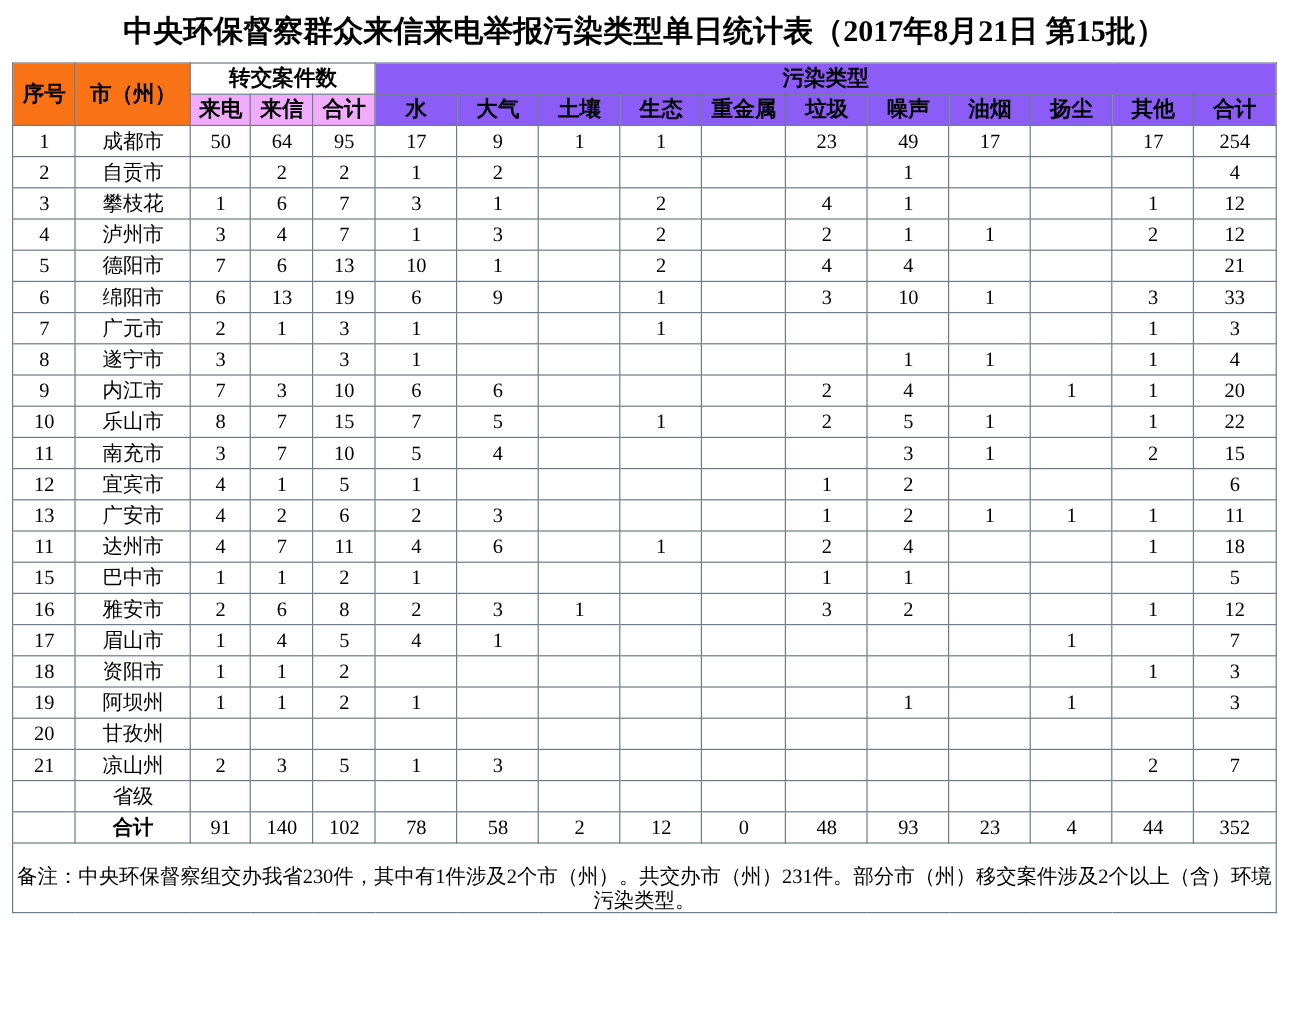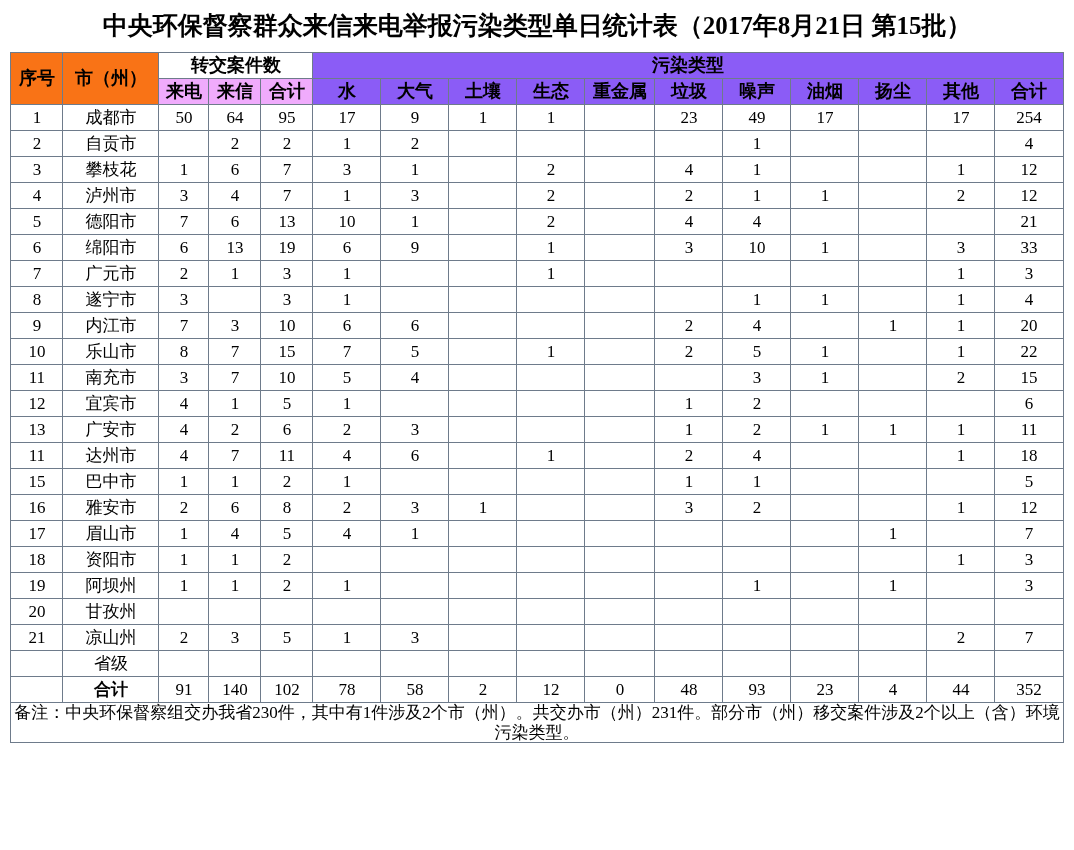--- a/index.html
+++ b/index.html
@@ -75,20 +75,21 @@
   .note-row td {
     text-align: left;
     font-size: 18px;
     padding: 4px 6px 6px 8px;
     line-height: 1.45;
     height: auto;
     border: 1px solid #6e7b8b;
   }
   .note-inner {
     display: block;
+    margin-top: 18px;
   }
   
   col.c-seq { width: 52px; }
   col.c-city { width: 96px; }
   col.c-call { width: 50px; }
   col.c-letter { width: 52px; }
   col.c-subtotal { width: 52px; }
   col.c-pol { width: 68px; }
   col.c-polwide { width: 70px; }
 </style>

